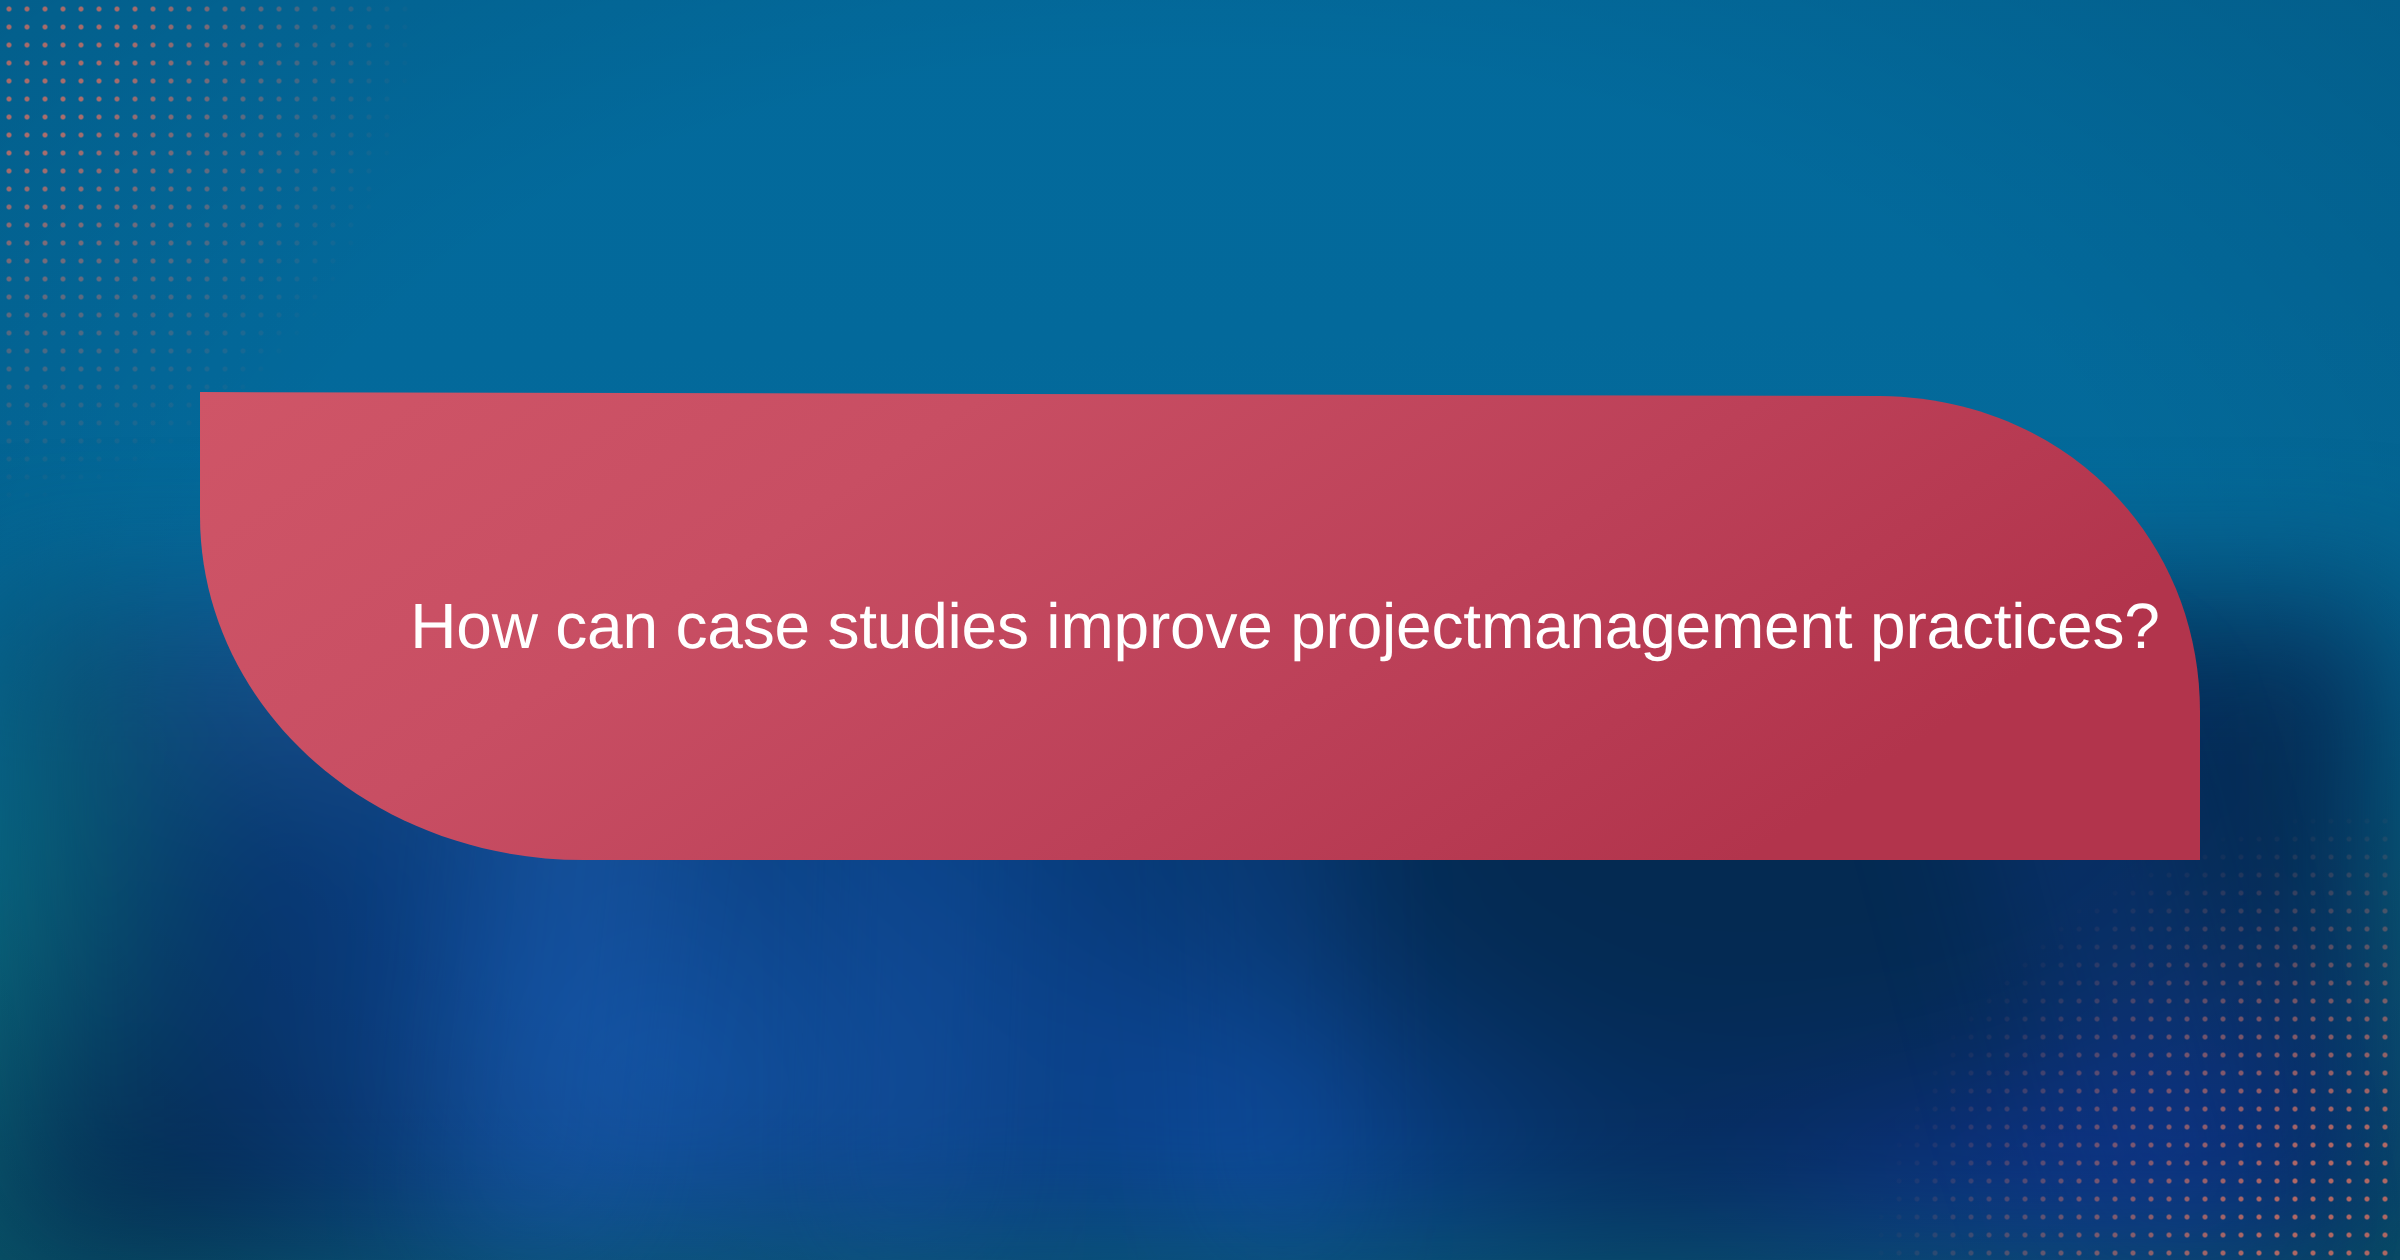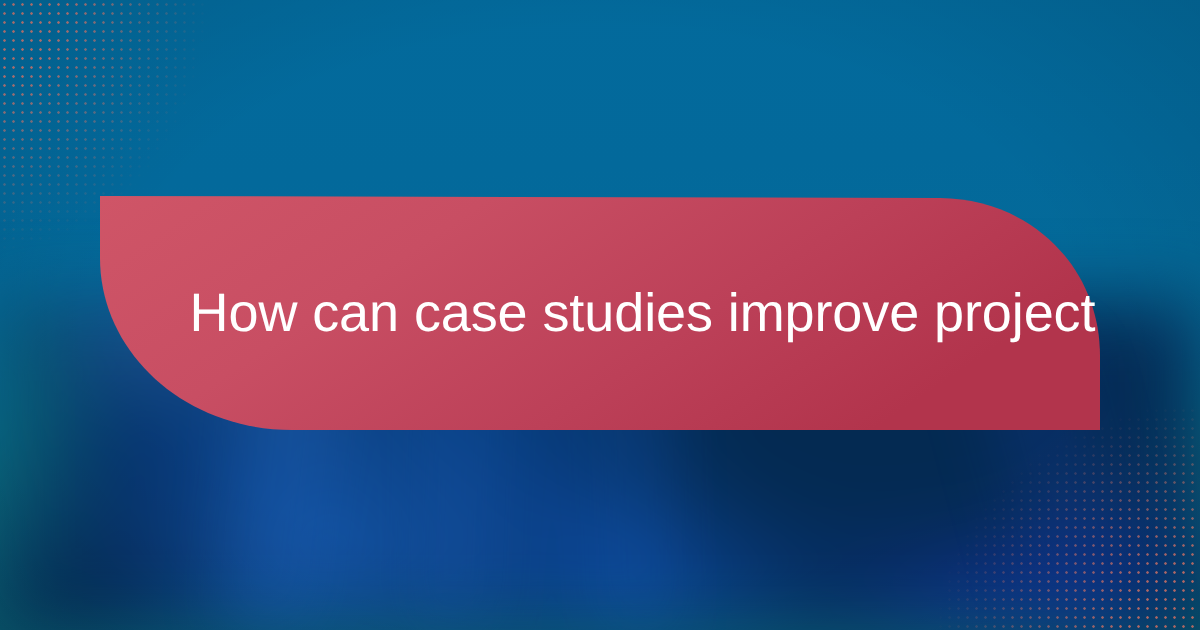--- a/index.html
+++ b/index.html
@@ -127,21 +127,21 @@
     top: 196px;
     width: 1000px;
     height: 234px;
     display: flex;
     flex-direction: row;
     align-items: center;
     justify-content: center;
     text-align: center;
     color: #ffffff;
     font-family: "Liberation Sans", sans-serif;
-    font-size: 54px;
+    font-size: 32px;
     font-weight: 400;
     line-height: 57px;
     letter-spacing: -0.1px;
     padding-left: 85px;
     box-sizing: border-box;
     text-rendering: geometricPrecision;
   }
   .headline-line {
     display: block;
     white-space: nowrap;
@@ -173,16 +173,17 @@
                L 940,198
                C 1032,199 1100,268 1100,356
                L 1100,430
                L 292,430
                C 184,430 100,352 100,258
                Z" fill="url(#bannerGrad)"></path>
     </svg>
 
     <div class="headline">
       <span class="headline-line">How can case studies improve project</span>
+      <span class="headline-line">management practices?</span>
     </div>
   </div>
 
 </div>
 
 </body></html>

